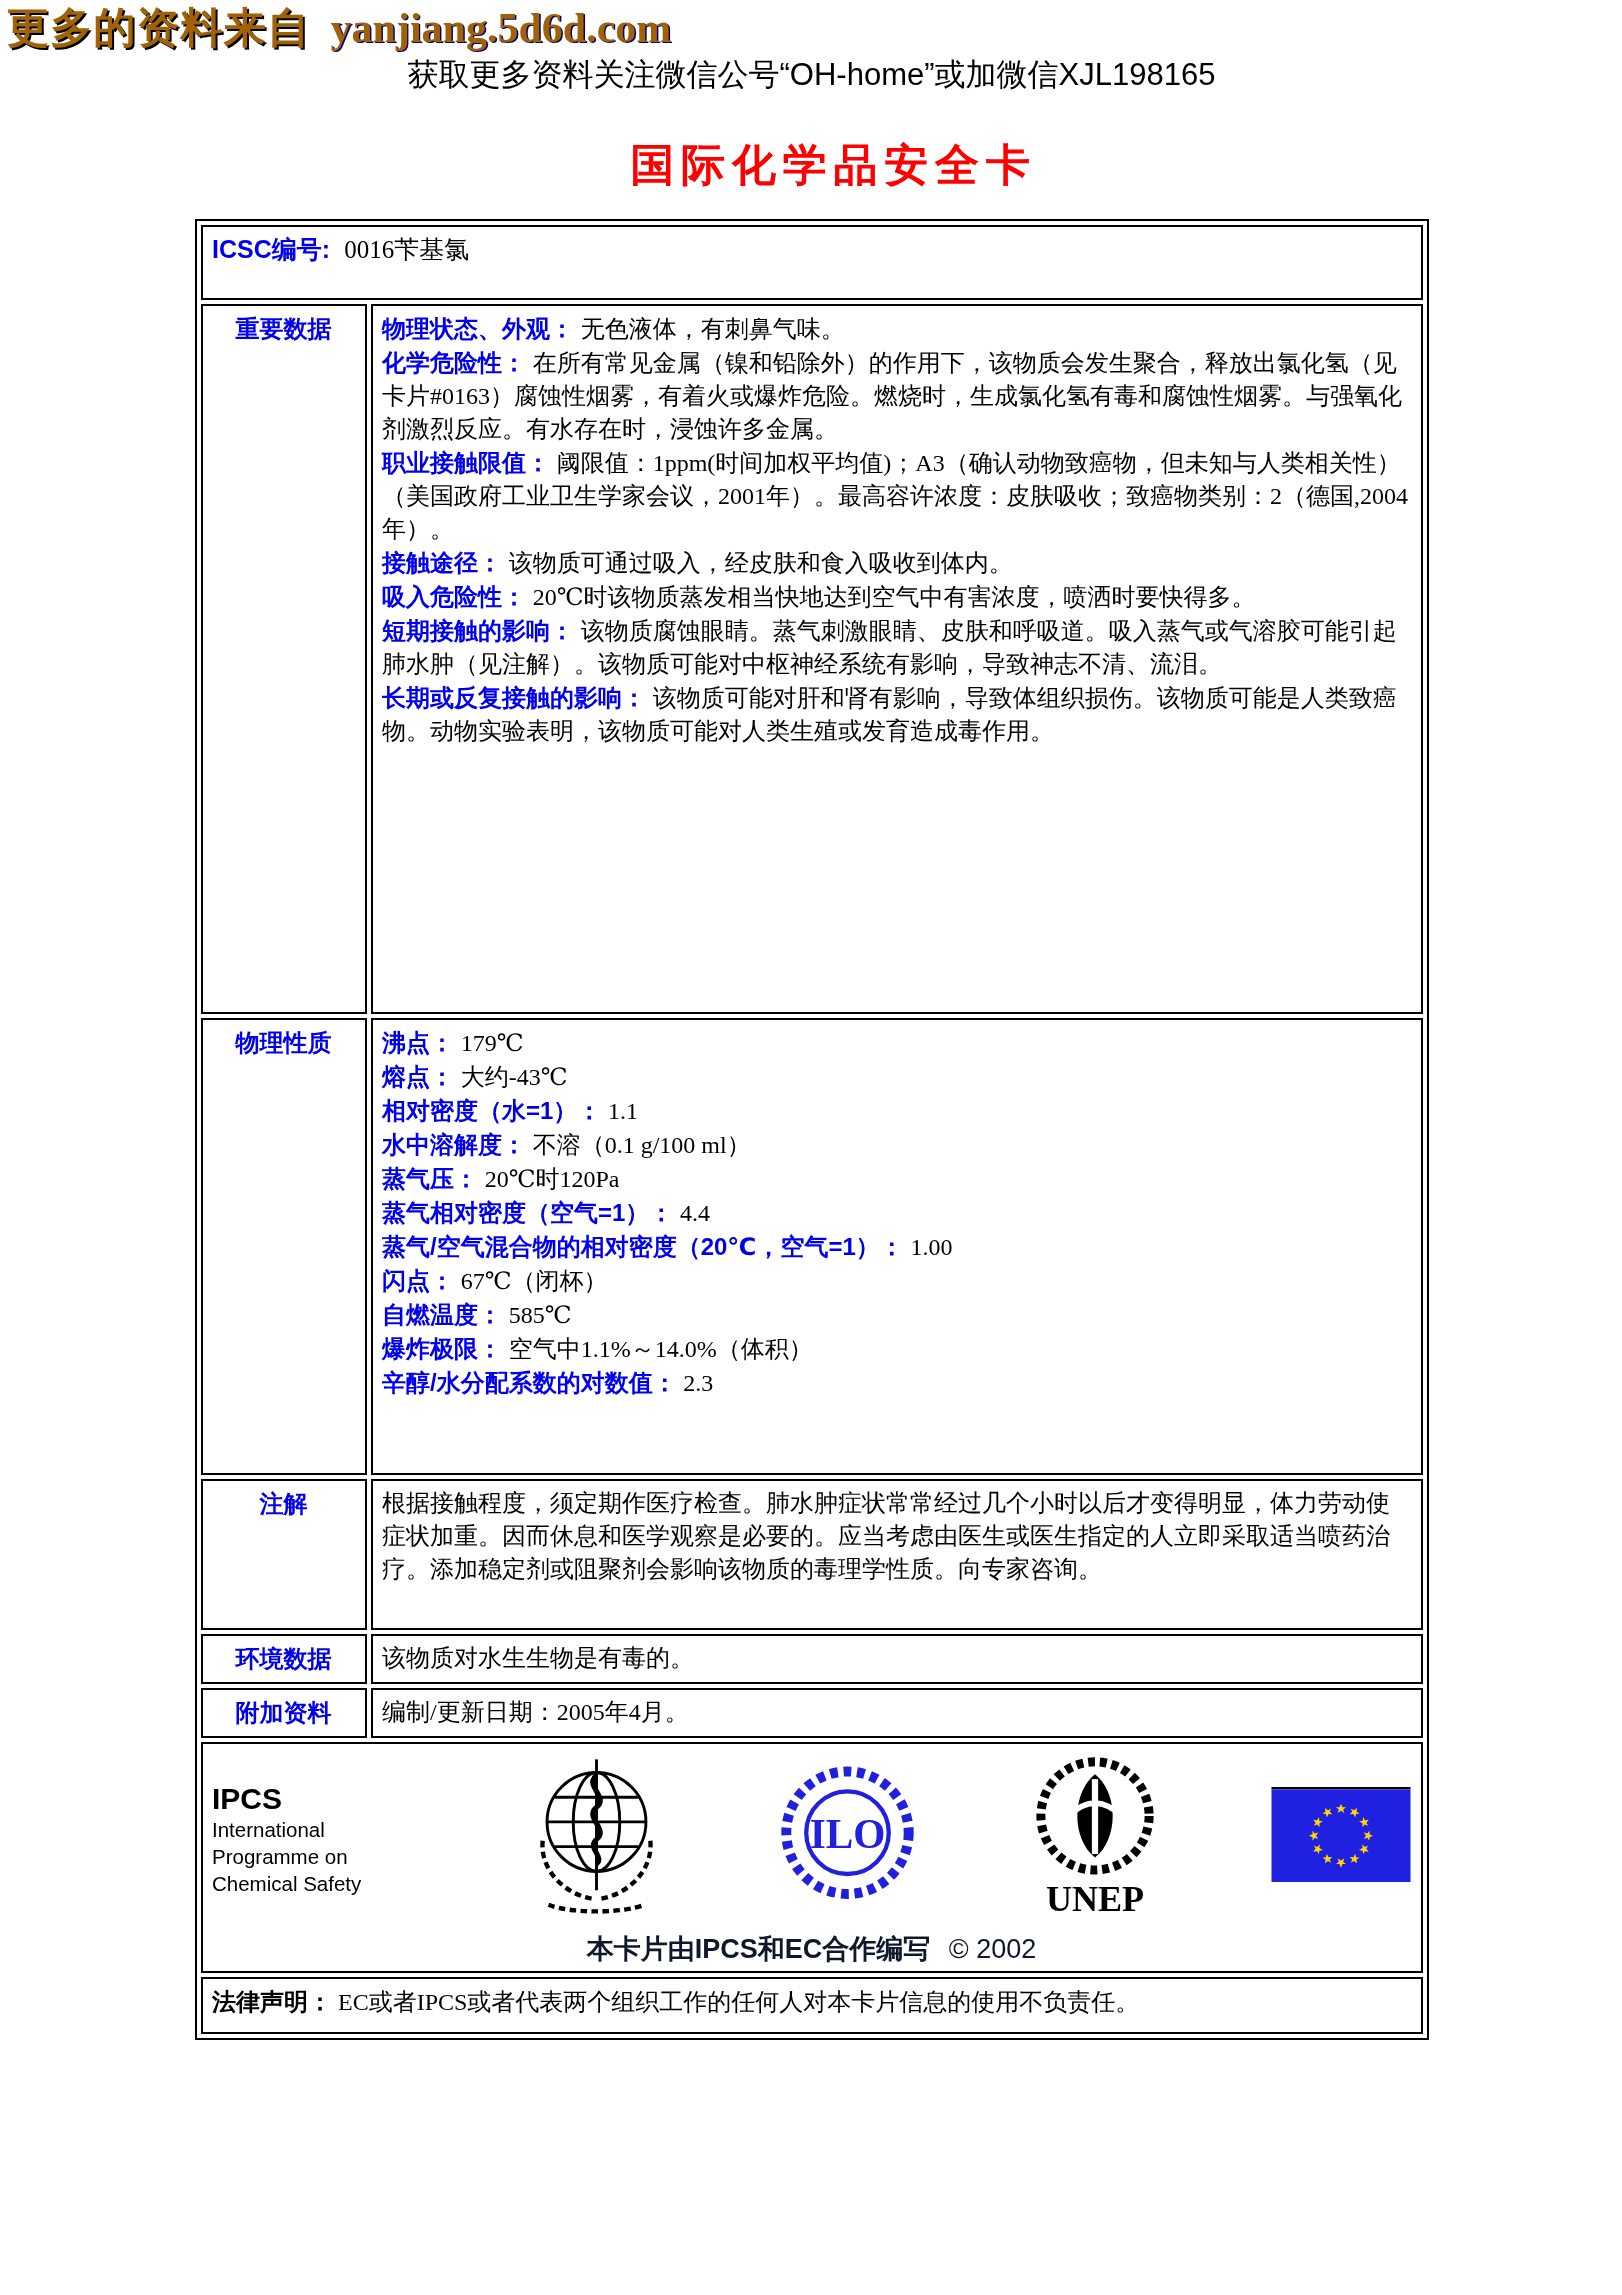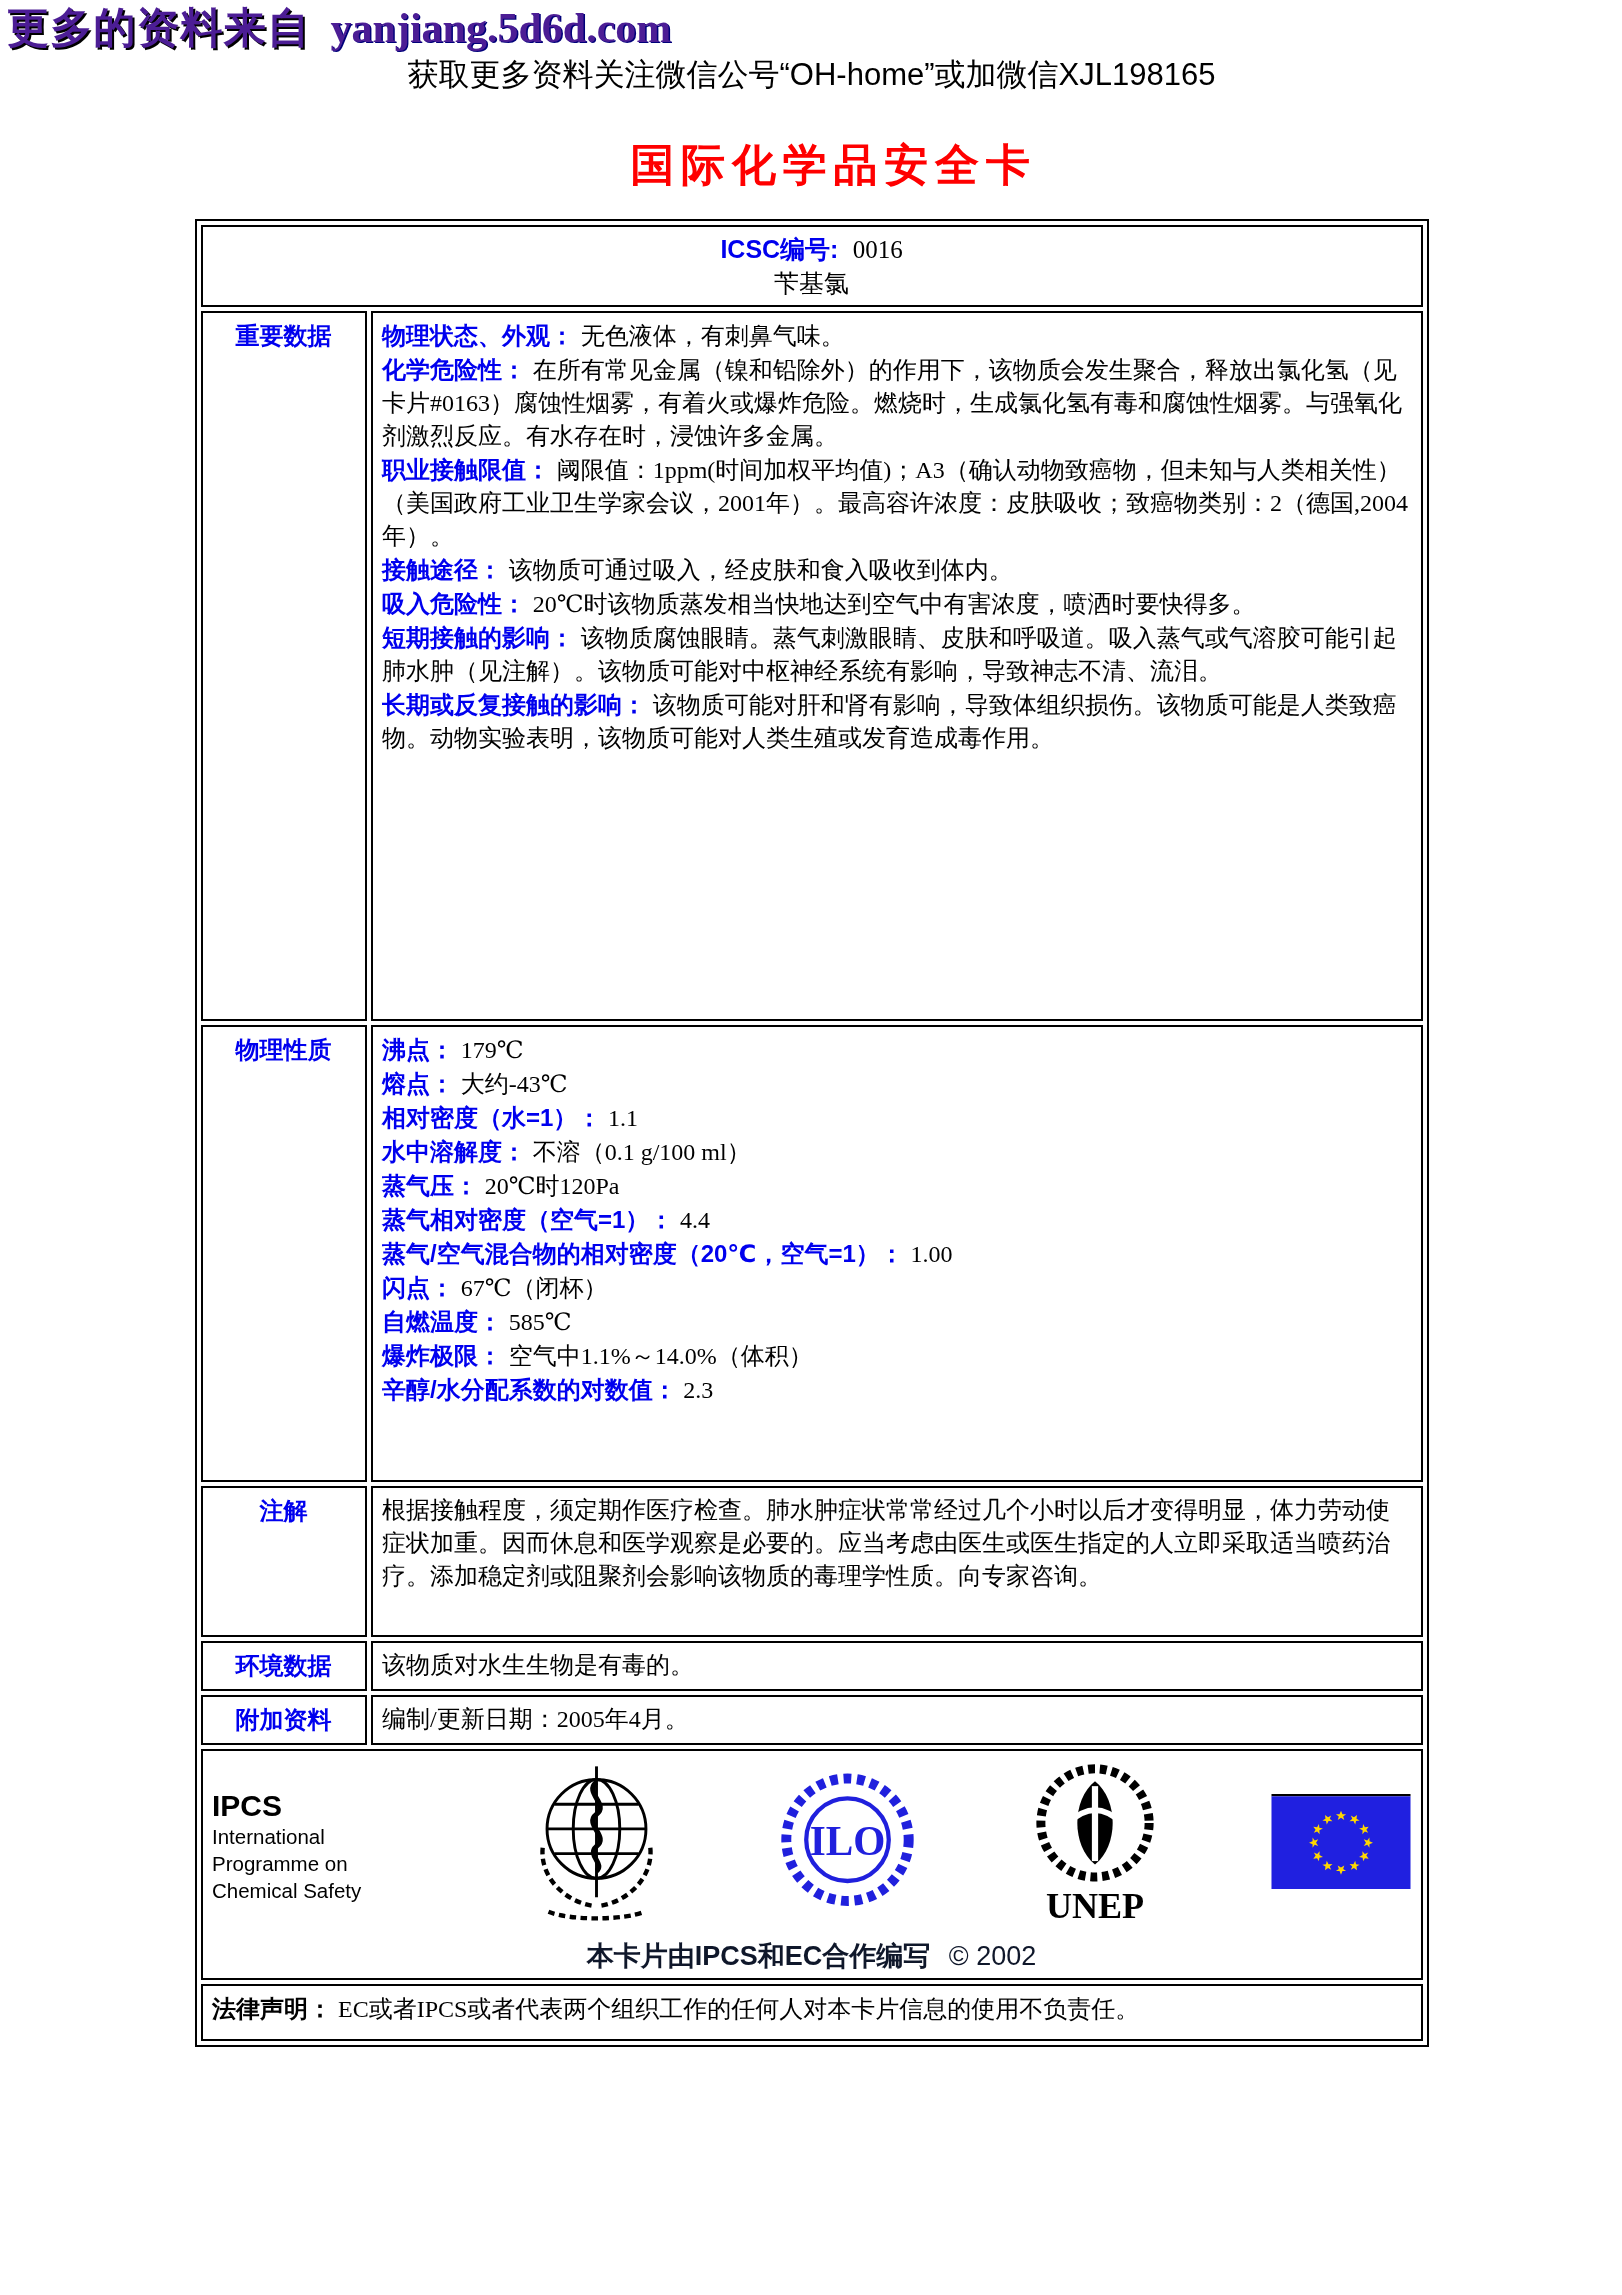--- a/index.html
+++ b/index.html
@@ -5,21 +5,21 @@
   html,body{margin:0;padding:0;background:#ffffff;}
   body{
     width:1623px;height:2295px;position:relative;
     font-family:"Liberation Serif","DejaVu Serif",serif;
     color:#000;
   }
   
   .banner1{
     padding:4.1px 0 0 6.8px;
     font-size:42px;font-weight:bold;line-height:1.15;
-    color:#4c1d95;white-space:nowrap;
+    color:#a16207;white-space:nowrap;
   }
   .banner1 .zh{
     font-family:"Liberation Sans","DejaVu Sans",sans-serif;
     text-shadow:2px 2px 0 #000;
     letter-spacing:1.4px;
   }
   .banner1 .url{
     font-family:"Liberation Serif","DejaVu Serif",serif;
     text-shadow:1.4px 1.4px 0 #00007a;
     margin-left:9.5px;
@@ -51,21 +51,21 @@
   col.label-col{width:166px;}
   td.row-label{
     vertical-align:middle;text-align:center;
     font-family:"Liberation Sans","DejaVu Sans",sans-serif;
     font-weight:bold;font-size:26px;color:#0000ee;
     padding:2.7px 2.7px;
   }
   td.header-cell{
     height:60px;vertical-align:middle;
   }
-  .header-flex{display:flex;justify-content:flex-start;align-items:center;flex-direction:column;}
+  .header-flex{display:flex;justify-content:flex-start;align-items:center;}
   .icsc-label{
     font-family:"Liberation Sans","DejaVu Sans",sans-serif;
     font-weight:bold;color:#0000ee;font-size:25px;
   }
   .icsc-number{font-size:25px;margin-left:8.2px;}
   .chem-name{font-size:25px;}
   .prop-line{margin:0;}
   .blue-label{
     font-family:"Liberation Sans","DejaVu Sans",sans-serif;
     font-weight:bold;color:#0000ee;

